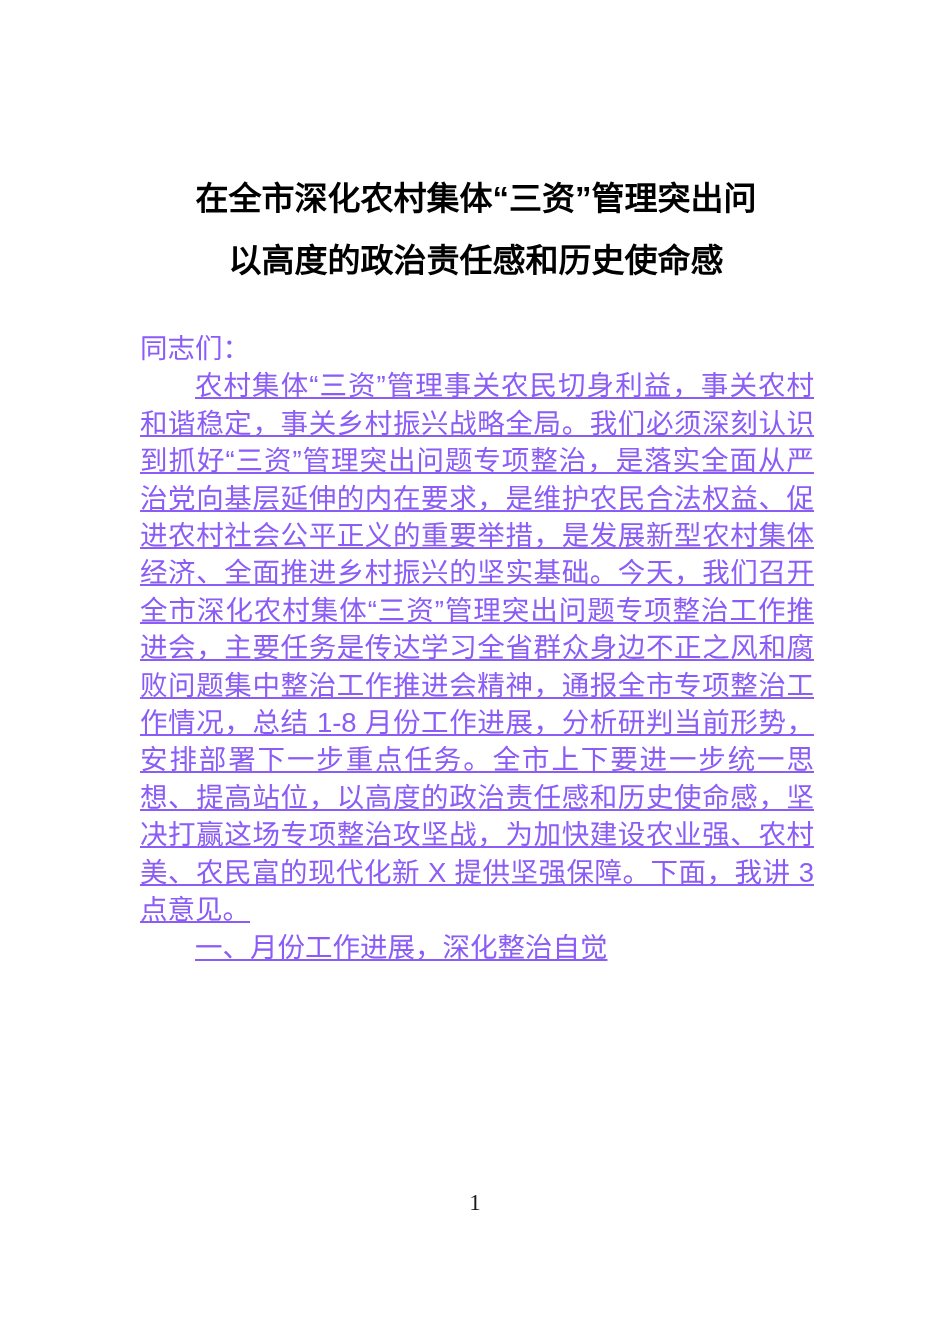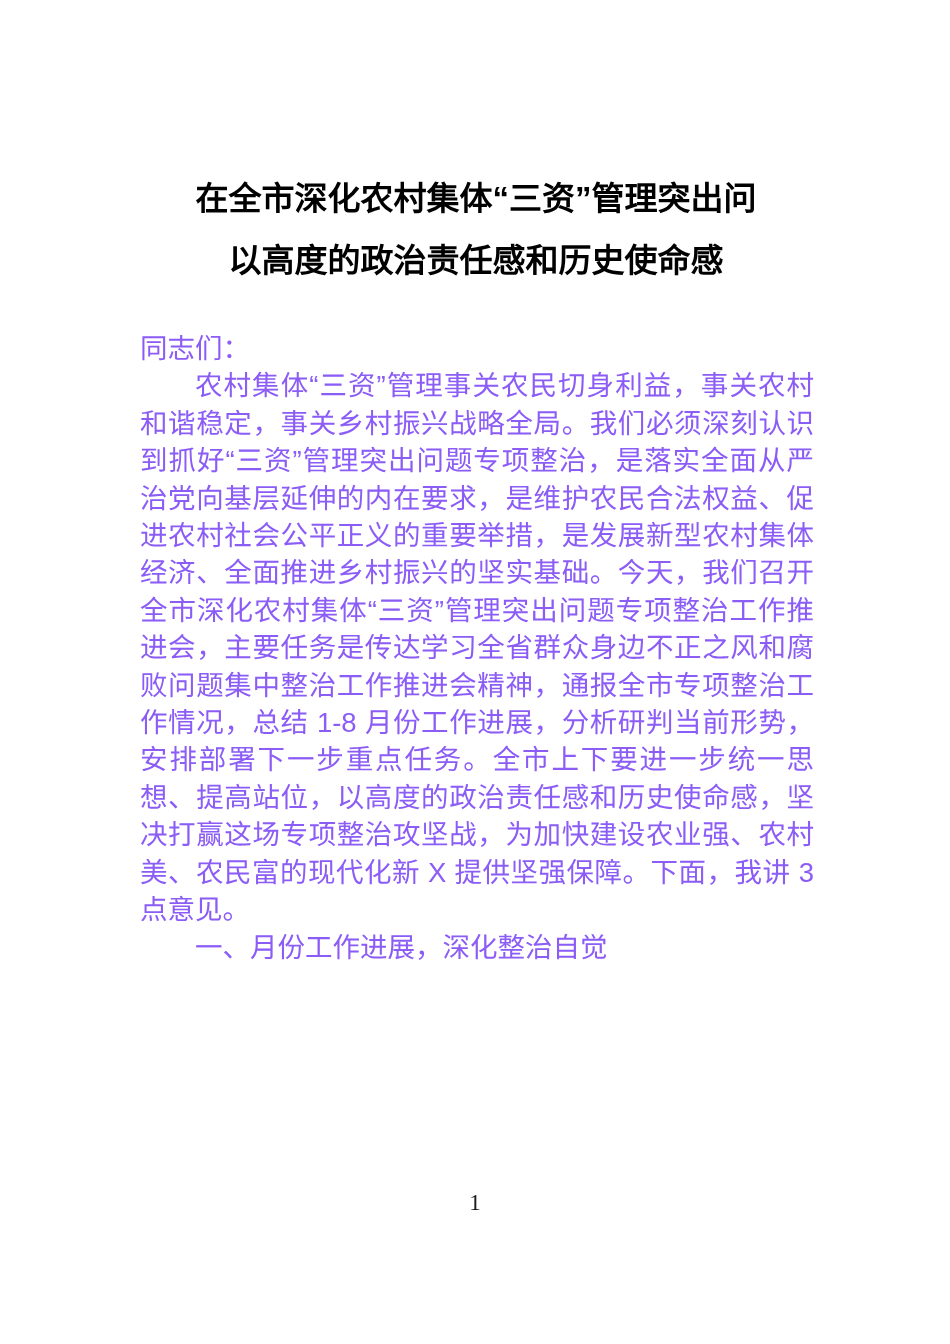--- a/index.html
+++ b/index.html
@@ -49,20 +49,21 @@
 
   .body-block p {
     margin: 0;
     padding: 0;
     text-align: justify;
     text-justify: inter-ideograph;
   }
 
   .p-indent {
     text-indent: 2em;
+    text-decoration: underline;
   }
 
   .p-flush {
     text-indent: 0;
   }
 
   .page-number {
     position: absolute;
     left: 0;
     top: 1190px;

